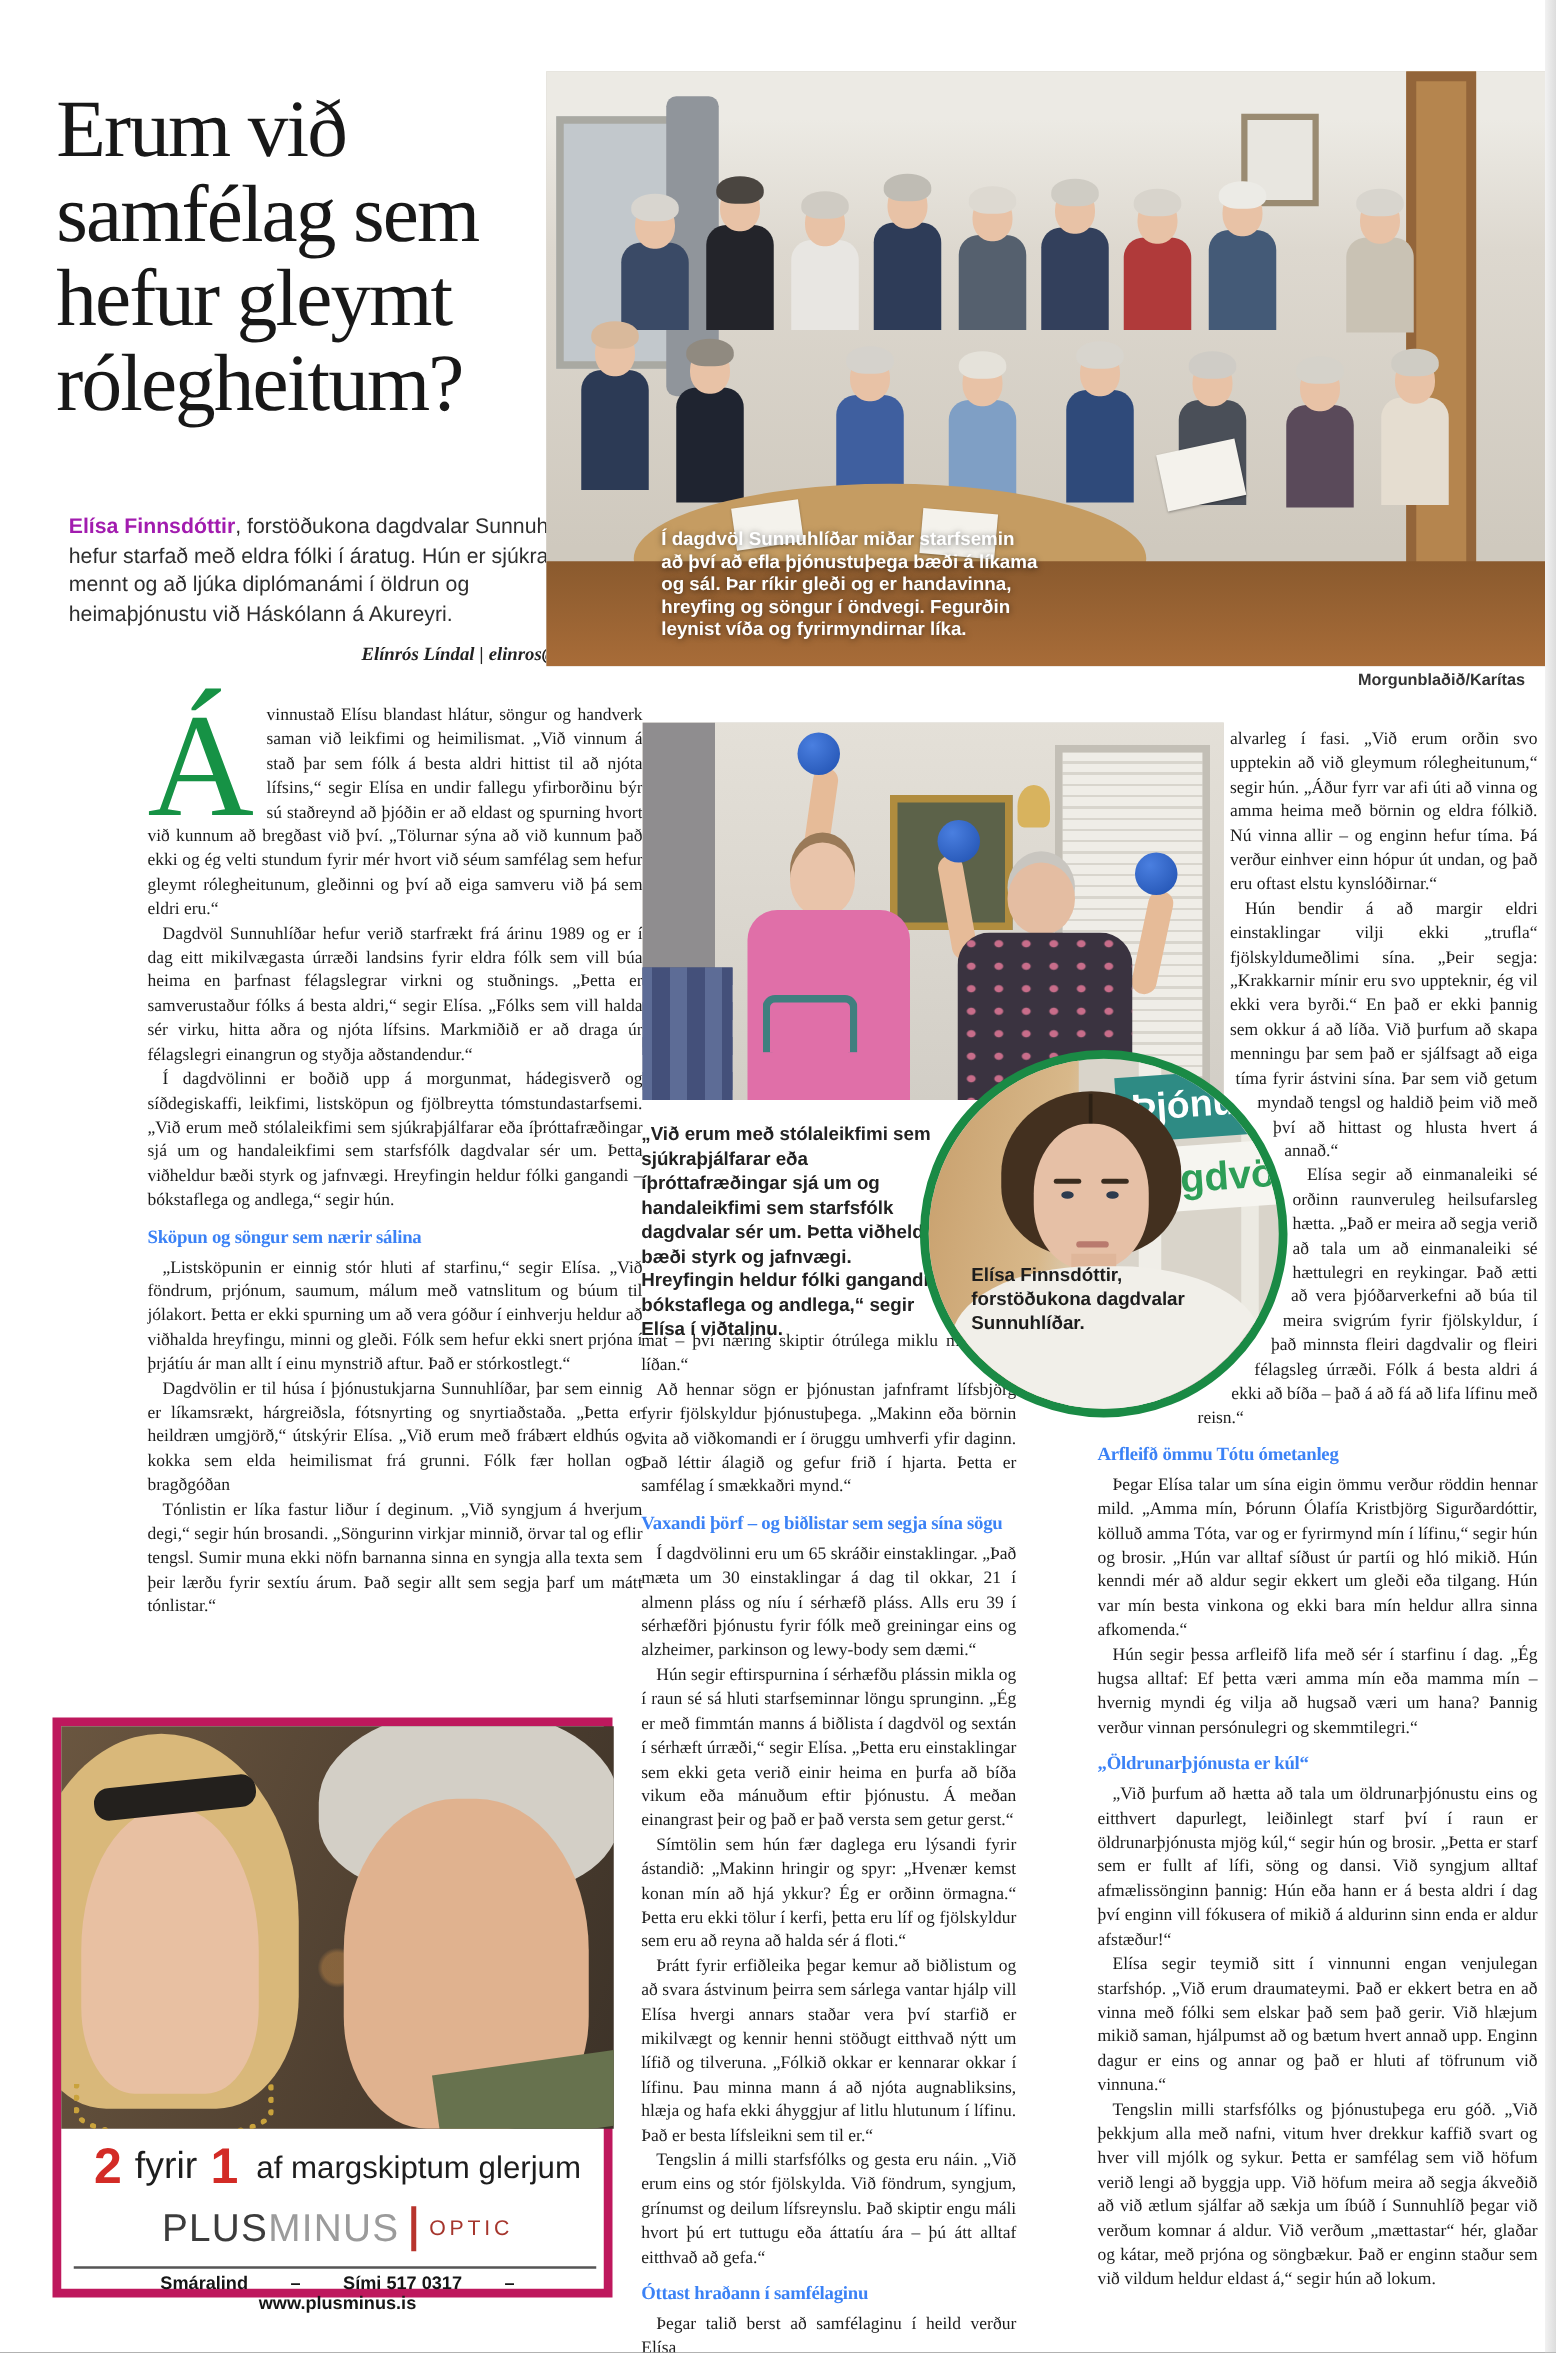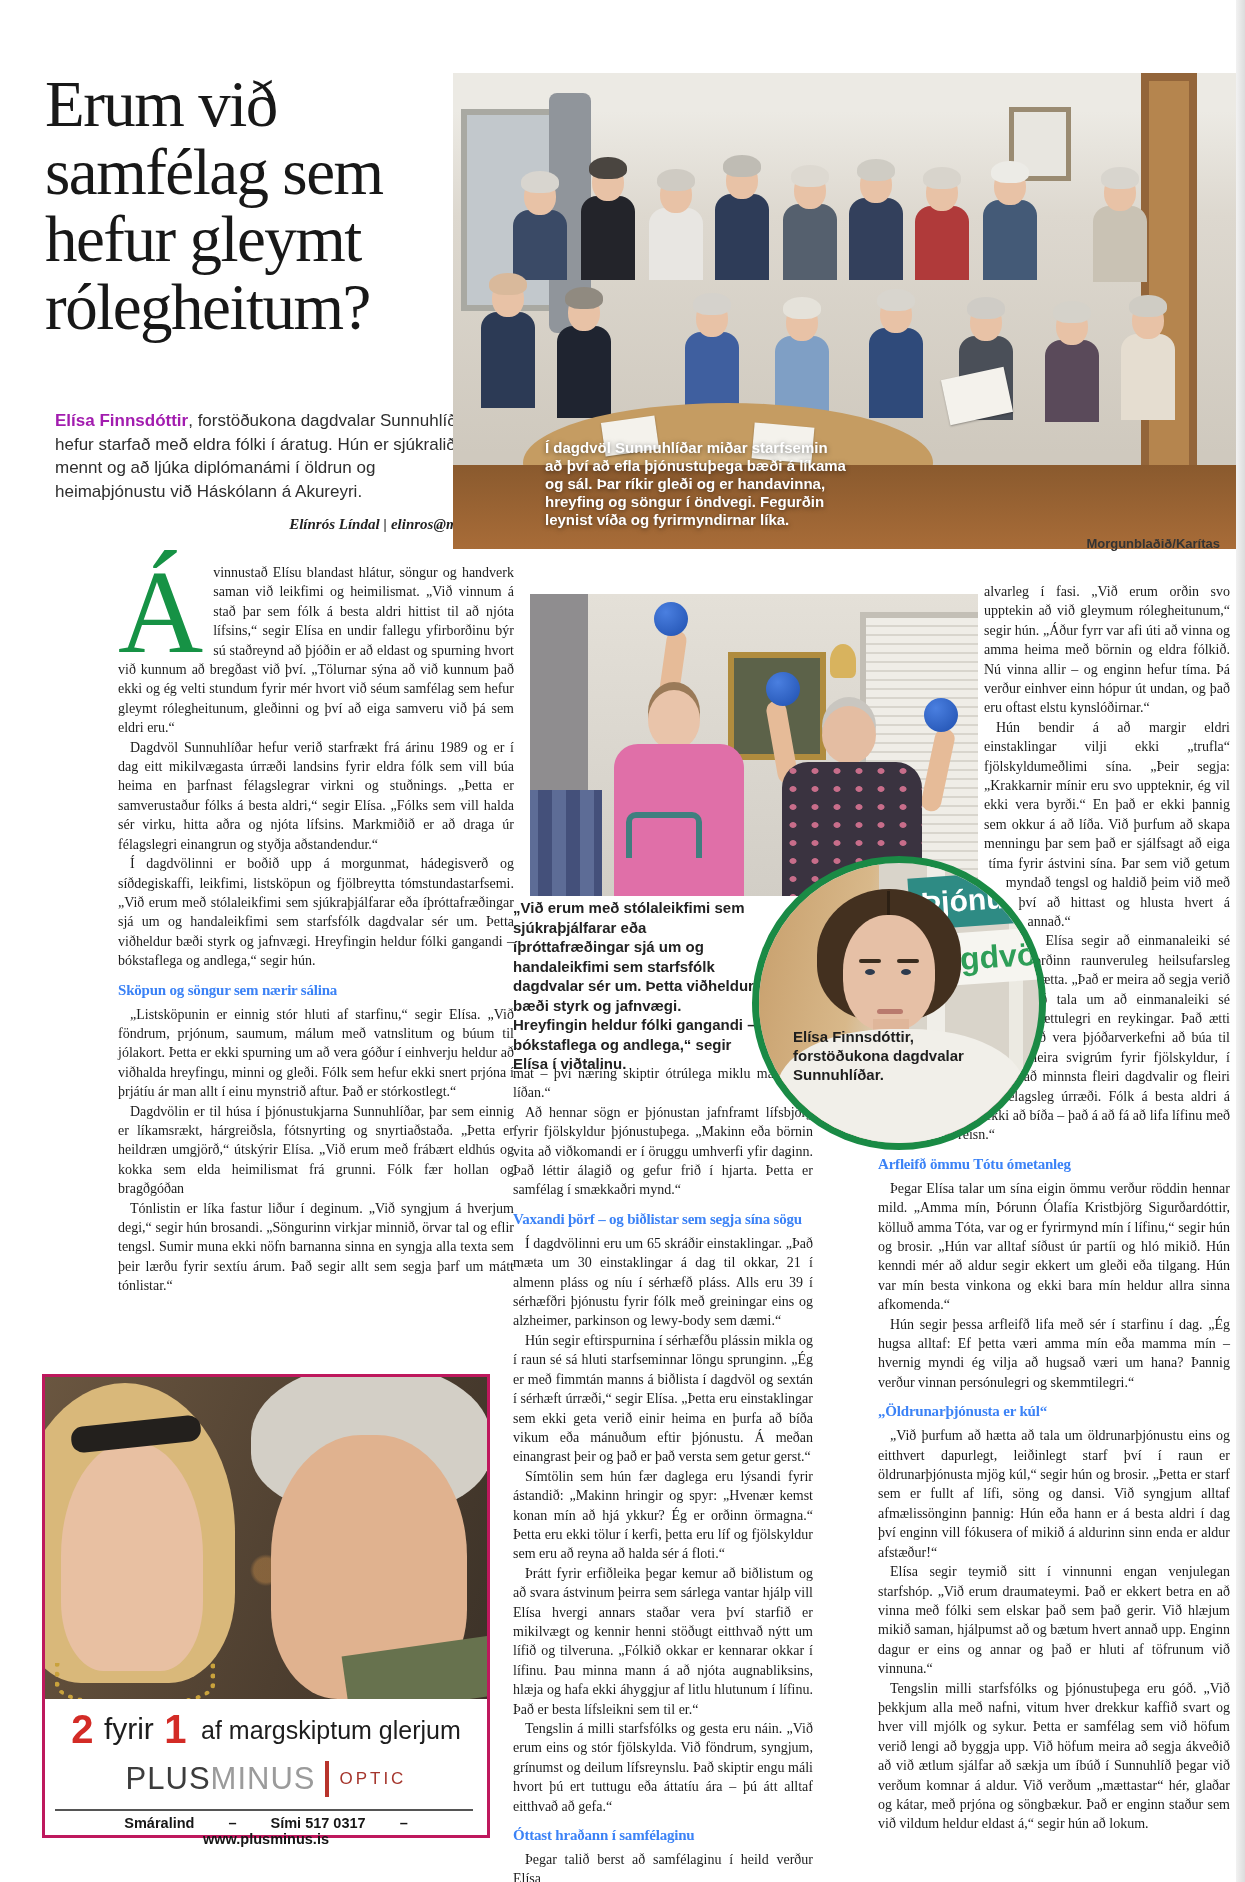--- a/index.html
+++ b/index.html
@@ -16,21 +16,21 @@
   #headline{left:28px;top:54px;width:410px;font-size:65px;line-height:1.04;font-weight:400;
             color:#181818;letter-spacing:-1.5px;margin:17px;}
   
   #lead{left:55px;top:409px;width:432px;font-family:"Liberation Sans",sans-serif;
         font-size:17px;line-height:23.5px;color:#2e2e2e;margin:0;}
   #lead .name{font-weight:bold;color:#a21caf;}
   #byline{left:55px;top:516px;width:430px;text-align:right;font-style:italic;font-weight:bold;
           font-size:15px;color:#222;}
   #byline span{margin:0 2px;}
   
-  figure{margin:16px;}
+  figure{margin:0;padding-left:17px;}
   .photo{overflow:hidden;background:#d8d4cb;}
   #top-photo{left:437px;top:57px;width:783px;height:476px;}
   #top-photo .wall{left:0;top:0;width:100%;height:100%;background:linear-gradient(#eceae4 0 8%,#ddd8cf 30%,#cfc9be 80%);}
   #top-photo .floor{left:0;bottom:0;width:100%;height:84px;background:linear-gradient(#8a5a2e,#a86c38);}
   #top-photo .doorframe{left:688px;top:0;width:56px;height:420px;background:#b5854e;box-shadow:inset 0 0 0 8px #93653a;}
   #top-photo .window{left:8px;top:36px;width:96px;height:190px;background:#c2c8cc;border:6px solid #a9a9a2;}
   #top-photo .curtain{left:96px;top:20px;width:42px;height:240px;background:#90959b;border-radius:8px;}
   #top-photo .frame{left:556px;top:34px;width:52px;height:64px;background:#e8e6e0;border:5px solid #9a8b72;}
   #top-photo .table{left:70px;top:330px;width:410px;height:120px;background:#c59c62;border-radius:50%;}
   .paper{background:#f4f2ec;box-shadow:0 1px 2px rgba(0,0,0,.3);}
@@ -93,21 +93,21 @@
   .col h2{font-family:Liberation Serif, serif;font-weight:bold;font-size:15px;line-height:18px;
           margin:10px 0 6px;color:#3b82f6;letter-spacing:-0.2px;}
   .col h2.nowrap{white-space:nowrap;}
   #col1{left:118px;top:563px;width:396px;}
   #col2{left:513px;top:1064px;width:300px;}
   #col3{left:878px;top:582px;width:352px;}
   .dropcap{float:left;font-size:118px;line-height:92px;padding:4px 10px 0 0;color:#169245;font-weight:400;}
   #sp1{float:left;width:106px;height:256px;}
   #sp2{float:left;clear:left;width:156px;height:300px;shape-outside:circle(150px at 2px 150px);shape-margin:8px;}
   
-  #ad{left:42px;top:1374px;width:448px;height:464px;border:3px solid #be185d;box-sizing:border-box;background:#fff;}
+  #ad{left:42px;top:1374px;width:448px;height:464px;border:7px solid #be185d;box-sizing:border-box;background:#fff;}
   #ad-photo{left:0;top:0;width:442px;height:322px;background:
       radial-gradient(circle at 60% 20%,rgba(240,180,90,.55) 0 26px,transparent 30px),
       radial-gradient(circle at 78% 45%,rgba(240,180,90,.45) 0 16px,transparent 20px),
       radial-gradient(circle at 50% 60%,rgba(230,160,80,.35) 0 12px,transparent 16px),
       linear-gradient(110deg,#6a5640,#4e3f30 60%,#3c3228);overflow:hidden;}
   #ad-photo .w-hair{left:-30px;top:6px;width:220px;height:300px;border-radius:50% 50% 30% 30%;background:#d9b87a;}
   #ad-photo .w-face{left:16px;top:64px;width:142px;height:230px;border-radius:50% 50% 30% 30%;background:#e8c0a2;}
   #ad-photo .w-glasses{left:26px;top:44px;width:130px;height:26px;border-radius:12px;background:#23201d;transform:rotate(-6deg);}
   #ad-photo .w-chain{left:10px;top:286px;width:150px;height:40px;border:5px dotted #c9a23c;border-top:none;border-radius:0 0 60% 60%;}
   #ad-photo .m-hair{left:206px;top:-14px;width:240px;height:150px;border-radius:50% 50% 40% 40%;background:#d3cfc6;}

